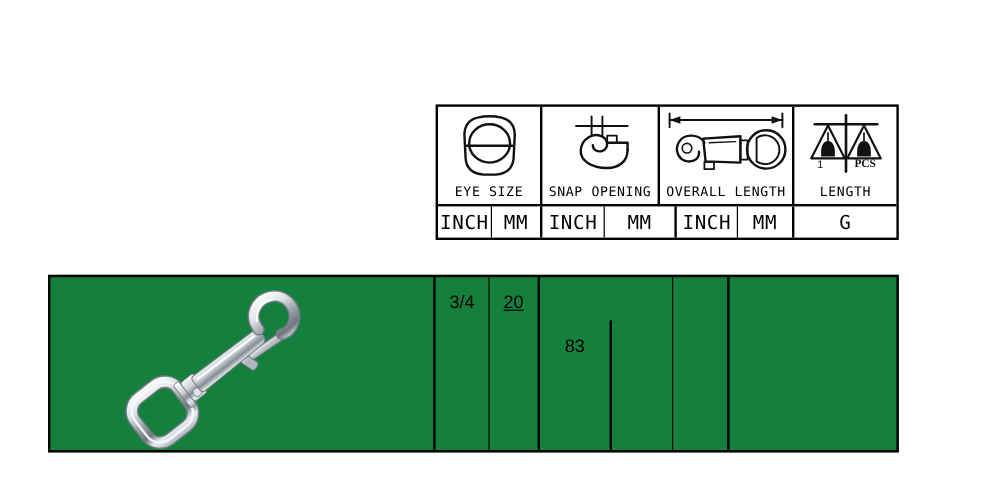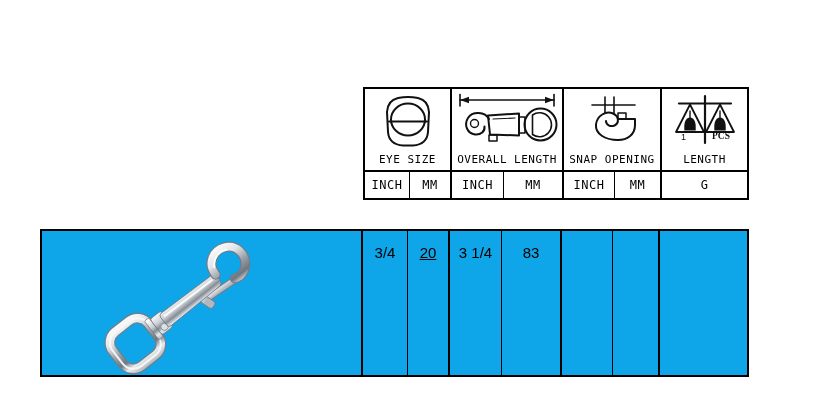--- a/index.html
+++ b/index.html
@@ -14,40 +14,40 @@
               box-sizing:border-box;overflow:hidden;}
   .group-cell .iconwrap{flex:1;display:flex;align-items:center;justify-content:center;width:100%;min-height:0;}
   .group-label{font-family:"DejaVu Sans Mono",monospace;font-size:11px;letter-spacing:.5px;
                white-space:nowrap;padding-bottom:4px;line-height:12px;}
   .g-eye{width:87px;border-right:2px solid #000;}
   .g-overall{width:112px;border-right:2px solid #000;}
   .g-snap{width:98px;border-right:2px solid #000;}
   .g-weight{flex:1;}
   .unit-row{height:26px;display:flex;}
   .unit-cell{box-sizing:border-box;display:flex;align-items:center;justify-content:center;
-             font-family:"DejaVu Sans Mono",monospace;font-size:12px;letter-spacing:.5px;}
+             font-family:"DejaVu Sans Mono",monospace;font-size:16px;letter-spacing:.5px;}
   .u0{width:45px;border-right:1px solid #000;}
   .u1{width:42px;border-right:2px solid #000;}
   .u2{width:52px;border-right:1px solid #000;}
   .u3{width:60px;border-right:2px solid #000;}
   .u4{width:51px;border-right:1px solid #000;}
   .u5{width:47px;border-right:2px solid #000;}
   .u6{flex:1;}
 
   
   .data-table{position:absolute;left:40px;top:229px;width:709px;height:148px;
-              border:2px solid #000;box-sizing:border-box;display:flex;background:#0ea5e9;}
+              border:2px solid #000;box-sizing:border-box;display:flex;background:#15803d;}
   .photo-cell{width:321px;box-sizing:border-box;border-right:2px solid #000;position:relative;overflow:hidden;}
   .photo-cell svg{position:absolute;left:0;top:0;}
   .val-cell{box-sizing:border-box;padding-top:13px;text-align:center;
             font-size:15px;font-family:"Liberation Sans",sans-serif;}
   .v0{width:45px;border-right:1px solid #000;}
   .v1{width:42px;border-right:2px solid #000;text-decoration:underline;}
   .v2{width:52px;border-right:1px solid #000;}
-  .v3{width:60px;border-right:2px solid #000;}
+  .v3{width:60px;border-right:2px solid #000;margin-top:36px;}
   .v4{width:51px;border-right:1px solid #000;}
   .v5{width:47px;border-right:2px solid #000;}
   .v6{flex:1;}
 
   .lineart{stroke:#111;fill:none;stroke-linecap:round;stroke-linejoin:round;}
 </style>
 </head>
 <body>
 
 <div class="stage">
@@ -59,53 +59,53 @@
         <div class="iconwrap">
           <svg width="52" height="56" viewBox="0 0 52 56">
             <path class="lineart" stroke-width="2" d="M16,4 Q26,1.8 36,4 Q46.5,6.5 47,18 L46,38 Q45,50.5 31,51.5 L21,51.5 Q7,50.5 6,38 L5,18 Q5.5,6.5 16,4 Z"></path>
             <ellipse class="lineart" stroke-width="2" cx="26" cy="25.5" rx="17" ry="16"></ellipse>
             <line class="lineart" stroke-width="2" x1="7" y1="27.5" x2="45" y2="27.5"></line>
           </svg>
         </div>
         <div class="group-label">EYE SIZE</div>
       </div>
 
+      <div class="group-cell g-snap">
+        <div class="iconwrap">
+          <svg width="64" height="60" viewBox="0 0 64 60">
+            <line class="lineart" stroke-width="1.6" x1="12" y1="13" x2="55" y2="13"></line>
+            <line class="lineart" stroke-width="1.6" x1="25" y1="5" x2="25" y2="21"></line>
+            <line class="lineart" stroke-width="1.6" x1="34" y1="5" x2="34" y2="21"></line>
+            <path class="lineart" stroke-width="2" d="M55,33 C55,43 47,48 38,48 C26,48 15,42.5 16,32.5 C17,23.5 26,18.5 33,21.5 C39,24 39.5,31 34.5,33.5 C30.5,35.2 26,33 26,29"></path>
+            <path class="lineart" stroke-width="2" d="M55,33 L55,27 L39,27"></path>
+            <rect class="lineart" stroke-width="1.5" x="38" y="21" width="8" height="6"></rect>
+          </svg>
+        </div>
+        <div class="group-label">SNAP OPENING</div>
+      </div>
+
       <div class="group-cell g-overall">
         <div class="iconwrap">
           <svg width="104" height="58" viewBox="0 0 104 58">
             <line class="lineart" stroke-width="1.6" x1="5" y1="1.5" x2="5" y2="13"></line>
             <line class="lineart" stroke-width="1.6" x1="99" y1="1.5" x2="99" y2="13"></line>
             <line class="lineart" stroke-width="1.6" x1="5" y1="7" x2="99" y2="7"></line>
             <polygon fill="#111" points="5,7 14,3.8 14,10.2"></polygon>
             <polygon fill="#111" points="99,7 90,3.8 90,10.2"></polygon>
             <path class="lineart" stroke-width="2" d="M34,26 C30,18.5 17.5,18 13,25 C8.5,32 12.5,40.5 20,41.5 C26,42 30,38.5 29.5,33.5"></path>
             <circle class="lineart" stroke-width="1.4" cx="19.5" cy="30.5" r="4"></circle>
             <path class="lineart" stroke-width="2" d="M33,22.5 L64,20.5 L64,42.5 L35,41.5 Z"></path>
             <line class="lineart" stroke-width="1.2" x1="38" y1="26" x2="60" y2="25"></line>
             <rect class="lineart" stroke-width="1.5" x="34" y="42" width="8" height="6"></rect>
             <rect class="lineart" stroke-width="1.5" x="64" y="24" width="6" height="16"></rect>
             <circle class="lineart" stroke-width="2" cx="85.5" cy="31.5" r="16"></circle>
             <path class="lineart" stroke-width="1.6" d="M77.5,22 A12,12 0 1 1 77.5,41.5 L77.5,22 Z"></path>
           </svg>
         </div>
         <div class="group-label">OVERALL LENGTH</div>
-      </div>
-
-      <div class="group-cell g-snap">
-        <div class="iconwrap">
-          <svg width="64" height="60" viewBox="0 0 64 60">
-            <line class="lineart" stroke-width="1.6" x1="12" y1="13" x2="55" y2="13"></line>
-            <line class="lineart" stroke-width="1.6" x1="25" y1="5" x2="25" y2="21"></line>
-            <line class="lineart" stroke-width="1.6" x1="34" y1="5" x2="34" y2="21"></line>
-            <path class="lineart" stroke-width="2" d="M55,33 C55,43 47,48 38,48 C26,48 15,42.5 16,32.5 C17,23.5 26,18.5 33,21.5 C39,24 39.5,31 34.5,33.5 C30.5,35.2 26,33 26,29"></path>
-            <path class="lineart" stroke-width="2" d="M55,33 L55,27 L39,27"></path>
-            <rect class="lineart" stroke-width="1.5" x="38" y="21" width="8" height="6"></rect>
-          </svg>
-        </div>
-        <div class="group-label">SNAP OPENING</div>
       </div>
 
       <div class="group-cell g-weight">
         <div class="iconwrap">
           <svg width="74" height="56" viewBox="0 0 74 56">
             <line class="lineart" stroke-width="2.2" x1="37" y1="2" x2="37" y2="49"></line>
             <line class="lineart" stroke-width="2.2" x1="11" y1="9.5" x2="63" y2="9.5"></line>
             <polygon class="lineart" stroke-width="1.8" points="22,10.5 8,38 36,38"></polygon>
             <polygon class="lineart" stroke-width="1.8" points="52,10.5 38,38 66,38"></polygon>
             <line class="lineart" stroke-width="1.4" x1="22" y1="17" x2="22" y2="24"></line>
@@ -172,20 +172,19 @@
 
           <path d="M58,-6 C58,-24 74,-32 88,-26 C102,-20 104,-2 94,8 C88,14 80,15.5 74,12.5" fill="none" stroke="#747c85" stroke-width="12.5" stroke-linecap="round"></path>
           <path d="M58,-6 C58,-24 74,-32 88,-26 C102,-20 104,-2 94,8 C88,14 80,15.5 74,12.5" fill="none" stroke="url(#chromeV)" stroke-width="9.5" stroke-linecap="round"></path>
           <path d="M62,-14 C68,-24 80,-27 88,-22" fill="none" stroke="#ffffff" stroke-width="2.2" stroke-linecap="round" opacity="0.92"></path>
         </g>
       </svg>
     </div>
 
     <div class="val-cell v0">3/4</div>
     <div class="val-cell v1">20</div>
-    <div class="val-cell v2">3 1/4</div>
     <div class="val-cell v3">83</div>
     <div class="val-cell v4"></div>
     <div class="val-cell v5"></div>
     <div class="val-cell v6"></div>
   </div>
 
 </div>
 
 </body></html>

